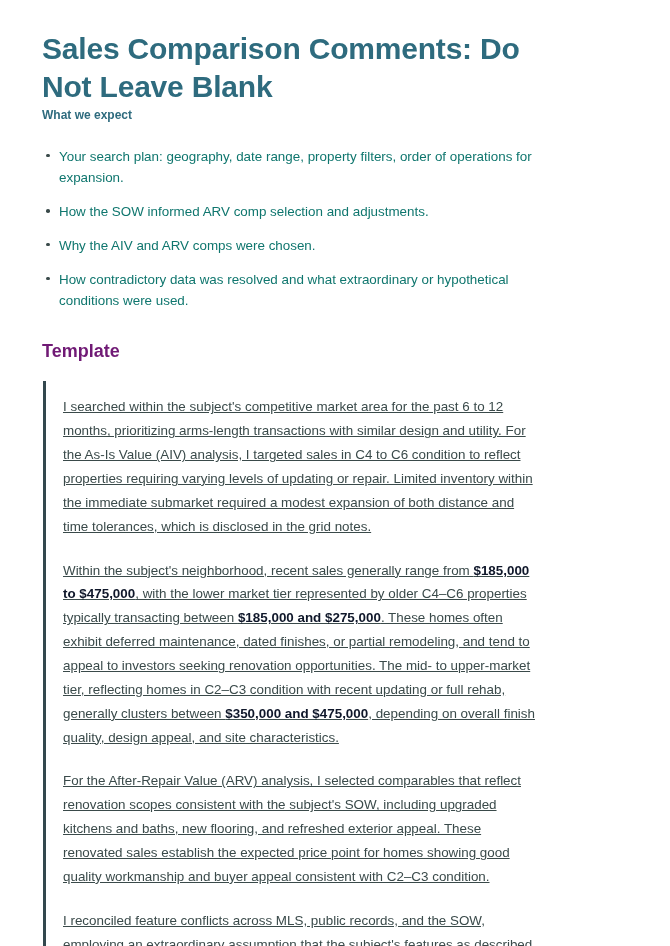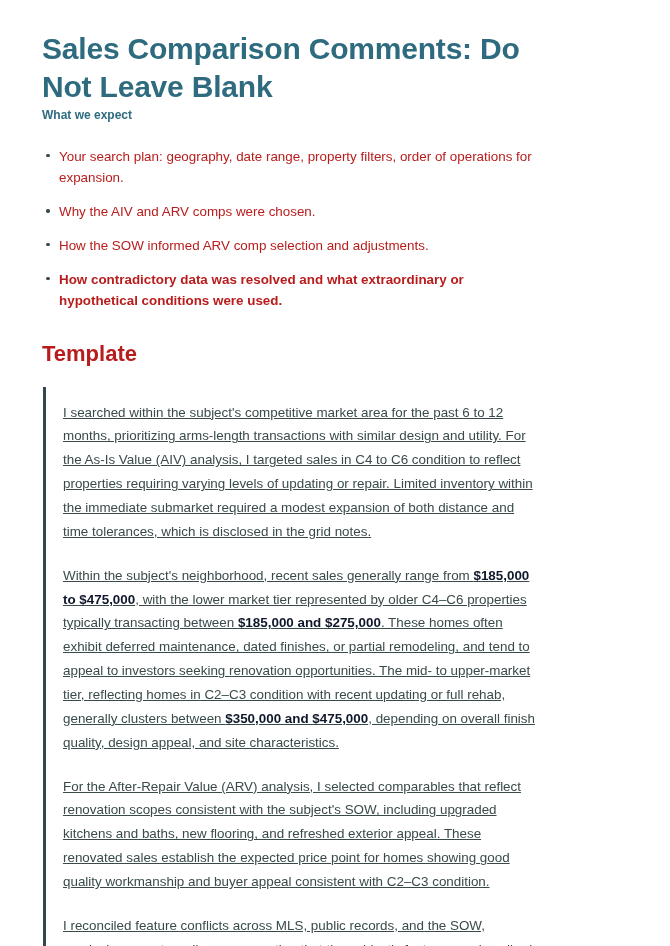--- a/index.html
+++ b/index.html
@@ -41,44 +41,43 @@
   }
   .expect-list {
     list-style: none;
     margin: 22px 0 0 0;
     padding: 0;
   }
   .expect-list li {
     position: relative;
     padding-left: 17px;
     margin-bottom: 12px;
-    color: #b91c1c;
+    color: #0f766e;
     font-size: 13.4px;
     line-height: 1.62;
     max-width: 562px;
   }
   .expect-list li:last-child {
     margin-bottom: 0;
-    font-weight: bold;
   }
   .expect-list li::before {
     content: "";
     position: absolute;
     left: 4px;
     top: 8px;
     width: 3.5px;
     height: 3.5px;
     border-radius: 50%;
     background: #3a4a4a;
   }
   .template-heading {
     margin: 28px 0 0 0;
     padding: 0;
-    color: #b91c1c;
-    font-size: 22px;
+    color: #701a75;
+    font-size: 18px;
     font-weight: bold;
     line-height: 1.3;
   }
   .quote-block {
     margin: 18px 0 0 1px;
     padding: 14px 0 14px 17px;
     border-left: 3px solid #33484e;
   }
   .quote-block p {
     margin: 0 0 20px 0;
@@ -104,24 +103,24 @@
 
   <h1 class="doc-title">Sales Comparison Comments: Do Not Leave Blank</h1>
 
   <h2 class="section-subheading">What we expect</h2>
 
   <ul class="expect-list">
     <li>
       <span>Your search plan: geography, date range, property filters, order of operations for expansion.</span>
     </li>
     <li>
-      <span>Why the AIV and ARV comps were chosen.</span>
+      <span>How the SOW informed ARV comp selection and adjustments.</span>
     </li>
     <li>
-      <span>How the SOW informed ARV comp selection and adjustments.</span>
+      <span>Why the AIV and ARV comps were chosen.</span>
     </li>
     <li>
       <span>How contradictory data was resolved and what extraordinary or hypothetical conditions were used.</span>
     </li>
   </ul>
 
   <h2 class="template-heading">Template</h2>
 
   <blockquote class="quote-block">
 

